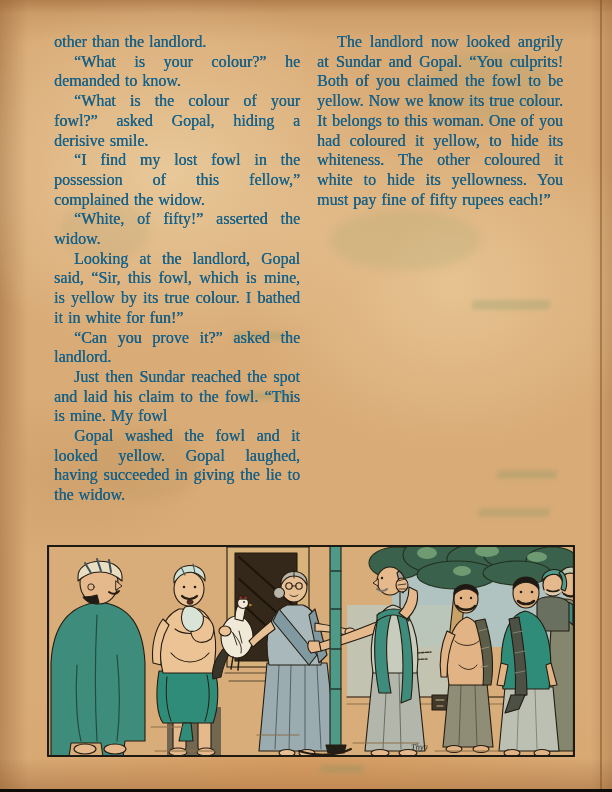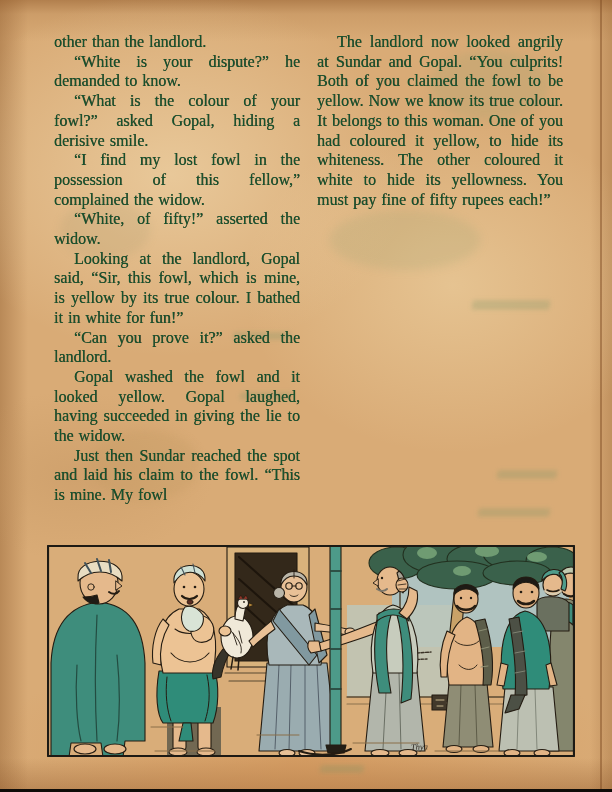--- a/index.html
+++ b/index.html
@@ -14,21 +14,21 @@
       linear-gradient(180deg, rgba(146,92,44,.55) 0, rgba(146,92,44,.18) 14px, rgba(146,92,44,0) 42px),
       linear-gradient(90deg, rgba(140,90,45,.42) 0, rgba(140,90,45,0) 28px),
       linear-gradient(270deg, rgba(140,90,45,.32) 0, rgba(140,90,45,0) 22px),
       linear-gradient(0deg, rgba(138,84,40,.42) 0, rgba(138,84,40,0) 34px);}
   .blot{position:absolute;border-radius:50%;filter:blur(4px);pointer-events:none;}
   .ghost{position:absolute;filter:blur(2px);background:rgba(118,146,100,.26);
          border-radius:3px;transform:skewX(-6deg);pointer-events:none;}
   .columns{position:absolute;left:54px;top:32px;width:510px;display:flex;gap:17px;}
   .col{width:246px;}
   .para{margin:0;text-indent:20px;text-align:justify;
-        font-size:16px;line-height:19.7px;color:#14532d;word-spacing:1px;
+        font-size:16px;line-height:19.7px;color:#0369a1;word-spacing:1px;
         text-shadow:0.3px 0 0 rgba(42,33,26,.75);}
   .para.no-indent{text-indent:0;}
   .underline{border-bottom:1.6px solid #3a2d20;padding-bottom:1px;}
   .illustration{position:absolute;left:47px;top:545px;width:528px;height:212px;}
   .illustration svg{display:block;width:100%;height:100%;}
   .bottom-strip{position:absolute;left:0;right:0;bottom:0;height:3px;background:#0f0c08;}
   .right-crease{position:absolute;top:0;bottom:0;right:10px;width:2px;
                 background:rgba(122,72,30,.45);}
 </style>
 </head>
@@ -43,28 +43,28 @@
 <div class="ghost" style="left:472px;top:300px;width:78px;height:10px;"></div>
 <div class="ghost" style="left:233px;top:332px;width:58px;height:8px;"></div>
 <div class="ghost" style="left:240px;top:392px;width:52px;height:8px;"></div>
 <div class="ghost" style="left:497px;top:470px;width:60px;height:9px;"></div>
 <div class="ghost" style="left:478px;top:508px;width:72px;height:9px;"></div>
 <div class="ghost" style="left:320px;top:765px;width:44px;height:8px;"></div>
 
 <div class="columns">
   <div class="col">
     <p class="para no-indent">other than the landlord.</p>
-    <p class="para">“White is your dispute?” he demanded to know.</p>
+    <p class="para">“What is your colour?” he demanded to know.</p>
     <p class="para">“What is the colour of your fowl?” asked Gopal, hiding a derisive smile.</p>
     <p class="para">“I find my lost fowl in the possession of this fellow,” complained the widow.</p>
     <p class="para">“White, of fifty!” asserted the widow.</p>
     <p class="para">Looking at the landlord, Gopal said, “Sir, this fowl, which is mine, is yellow by its true colour.  I bathed it in white for fun!”</p>
     <p class="para">“Can you prove it?” asked the landlord.</p>
+    <p class="para">Just then Sundar reached the spot and laid his claim to the fowl.  “This is mine.  My fowl</p>
     <p class="para">Gopal washed the fowl and it looked yellow.  Gopal laughed, having succeeded in giving the lie to the widow.</p>
-    <p class="para">Just then Sundar reached the spot and laid his claim to the fowl.  “This is mine.  My fowl</p>
   </div>
   <div class="col">
     <p class="para">The landlord now looked angrily at Sundar and Gopal. “You culprits!  Both of you claimed the fowl to be yellow.  Now we know its true colour.  It belongs to this woman.  One of you had coloured it yellow, to hide its whiteness.  The other coloured it white to hide its yellowness.  You must pay fine of fifty rupees each!”</p>
   </div>
 </div>
 
 <div class="illustration">
 <svg viewBox="0 0 528 212" xmlns="http://www.w3.org/2000/svg">
   <g stroke="#241c12" stroke-width="1.1" stroke-linejoin="round" stroke-linecap="round">
 

